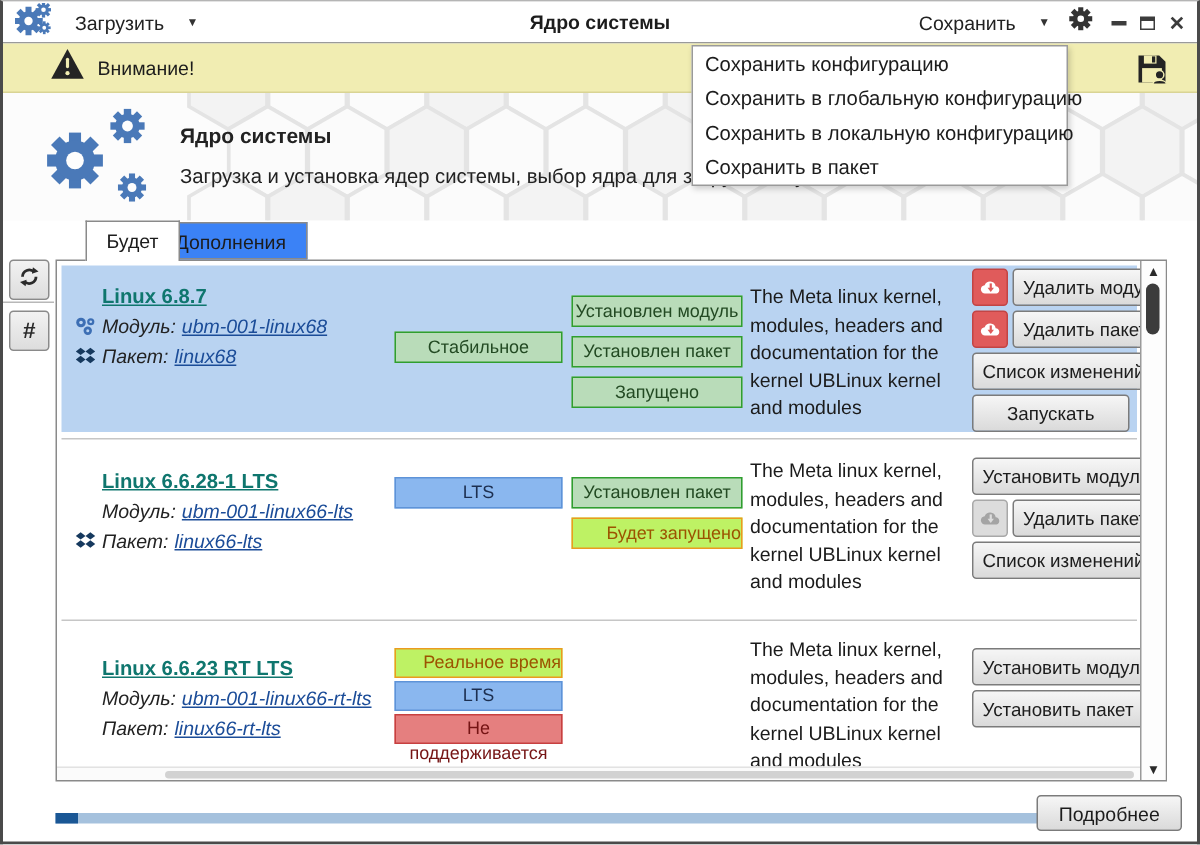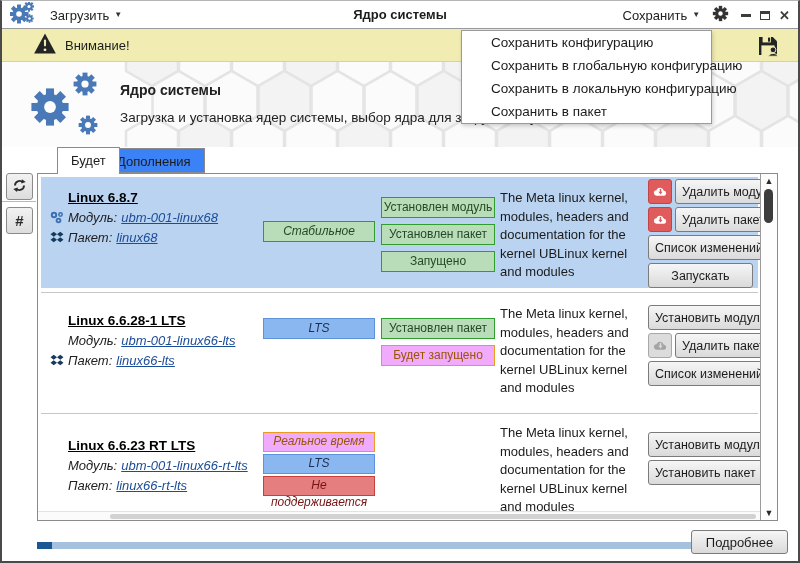--- a/index.html
+++ b/index.html
@@ -7,71 +7,71 @@
   .window{
     position:relative;width:800px;height:563px;background:#fff;
     border:2px solid #4a4a4a;border-top:1px solid #b5b5b5;
     font-family:"Liberation Sans",sans-serif;color:#1c1c1c;overflow:hidden;
   }
   
   .titlebar{position:absolute;left:0;top:0;right:0;height:28px;background:#fff;border-bottom:1px solid #9a9a9a;}
   .tb-left{position:absolute;left:8px;top:0;height:28px;display:flex;align-items:center;gap:16px;}
   .tb-title{position:absolute;left:0;right:0;top:0;height:28px;line-height:28px;text-align:center;font-weight:bold;font-size:13px;pointer-events:none;}
   .tb-right{position:absolute;right:8px;top:0;height:28px;display:flex;align-items:center;gap:12px;}
-  .menu-btn{display:flex;align-items:center;gap:5px;font-size:13px;color:#222;cursor:default;}
+  .menu-btn{display:flex;align-items:center;gap:15px;font-size:13px;color:#222;cursor:default;}
   .chev{font-size:8px;color:#333;line-height:1;}
   .winctl{display:flex;align-items:center;gap:9px;}
   .minimize-glyph{display:inline-block;width:10px;height:3px;background:#3c3c3c;}
   .maximize-glyph{display:inline-block;width:10px;height:9px;border:1px solid #3c3c3c;border-top:3px solid #3c3c3c;}
   .close-glyph{font-size:13px;color:#3c3c3c;line-height:1;font-weight:bold;}
   
   .warnbar{position:absolute;left:0;top:28px;right:0;height:33px;background:#f1edb2;border-bottom:1px solid #d9d494;display:flex;align-items:center;}
   .warn-icon{margin-left:31px;}
   .warn-text{margin-left:8px;font-size:13px;color:#1c1c1c;}
   .warn-save{position:absolute;right:18px;top:5px;}
   
   .header{position:absolute;left:0;top:61px;right:0;height:85px;background:#fcfcfc;overflow:hidden;}
   .hexbg{position:absolute;left:0;top:0;}
   .hdr-gears{position:absolute;left:14px;top:7px;}
   .hdr-title{position:absolute;left:118px;top:20px;font-size:14px;font-weight:bold;color:#222;}
   .hdr-sub{position:absolute;left:118px;top:48px;font-size:13.5px;color:#222;white-space:nowrap;}
   
   .dropdown{position:absolute;left:459px;top:29px;width:251px;background:#fff;border:1px solid #9a9a9a;z-index:60;box-shadow:1px 2px 4px rgba(0,0,0,.18);}
-  .dd-item{padding:4px 29px;font-size:13.5px;color:#1c1c1c;height:23px;line-height:16px;white-space:nowrap;}
+  .dd-item{padding:4px 8px;font-size:13.5px;color:#1c1c1c;height:23px;line-height:16px;white-space:nowrap;}
   
   .tab{position:absolute;height:26px;line-height:25px;padding:0 13px;font-size:13px;border:1px solid #8a8a8a;z-index:5;}
   .tab-active{left:55px;top:146px;height:27px;background:#fff;border-bottom:none;z-index:6;}
   .tab-inactive{left:101px;top:147px;height:25px;background:#3b82f6;}
   
   .sidebtn{position:absolute;left:4px;width:27px;height:27px;background:linear-gradient(#f2f2f2,#ddd);border:1px solid #8a8a8a;border-radius:3px;display:flex;align-items:center;justify-content:center;font-size:15px;font-weight:bold;color:#2a2a2a;}
   .side-divider{position:absolute;left:0;top:200px;width:34px;height:1px;background:#b8b8b8;}
   
   .list{position:absolute;left:35px;top:172px;width:741px;height:348px;border:1px solid #8a8a8a;background:#fff;}
   .vscroll{position:absolute;right:0;top:0;bottom:0;width:17px;border-left:1px solid #9a9a9a;background:#fdfdfd;}
   .vs-up{position:absolute;top:2px;left:0;right:0;text-align:center;font-size:9px;color:#2a2a2a;}
   .vs-down{position:absolute;bottom:2px;left:0;right:0;text-align:center;font-size:9px;color:#2a2a2a;}
   .vs-thumb{position:absolute;top:15px;left:3px;width:9px;height:34px;background:#3c3c3c;border-radius:5px;}
   .hscroll{position:absolute;left:0;right:17px;bottom:0;height:9px;background:#fbfbfb;border-top:1px solid #e2e2e2;}
   .hs-thumb{position:absolute;left:72px;right:4px;top:2px;height:5px;background:#d2d2d2;border-radius:3px;}
   .rows{position:absolute;left:0;top:0;right:17px;bottom:9px;overflow:hidden;}
   .krow{position:absolute;left:3px;right:2px;}
   .krow-sel{background:#b9d3f1;}
   .rowsep{position:absolute;left:3px;right:2px;height:1px;background:#c6c6c6;}
   
-  .kname{position:absolute;left:27px;font-size:13.5px;font-weight:bold;color:#000000;text-decoration:underline;white-space:nowrap;}
+  .kname{position:absolute;left:27px;font-size:13.5px;font-weight:bold;color:#0f766e;text-decoration:underline;white-space:nowrap;}
   .kline{position:absolute;left:8px;display:flex;align-items:center;gap:4px;font-size:13px;font-style:italic;color:#222;white-space:nowrap;}
   .kicon{width:15px;display:flex;justify-content:center;}
   .klink{color:#1b4c98;text-decoration:underline;}
-  .badgecolA{position:absolute;left:222px;width:112px;font-style:italic;}
+  .badgecolA{position:absolute;left:222px;width:112px;}
   .badgecolB{position:absolute;left:340px;width:114px;}
   .badge{width:100%;height:21px;line-height:18px;text-align:center;font-size:12px;border:1.5px solid;margin-bottom:6px;}
   .badge-tight{margin-bottom:2px;height:20px;line-height:17px;}
   .badge-green{background:#b9dcb9;border-color:#2f9e2f;color:#234a23;}
   .badge-blue{background:#8ab7ef;border-color:#5e93d8;color:#1d2f50;}
-  .badge-orange{background:#f0abfc;border-color:#eb9b1f;color:#9c5400;}
+  .badge-orange{background:#bef264;border-color:#eb9b1f;color:#9c5400;text-align:right;}
   .badge-red{background:#e57f7f;border-color:#c74040;color:#751414;}
   .desc{position:absolute;left:459px;width:150px;font-size:13px;line-height:18.5px;color:#1b1b1b;}
   .btncol{position:absolute;left:607px;right:5px;}
   .btnrow{display:flex;gap:3px;margin-bottom:3px;}
   .pushbtn{flex:1;height:25px;border:1px solid #7b7b7b;border-radius:3px;background:linear-gradient(#f6f6f6,#dadada);font-size:12.5px;color:#1c1c1c;display:flex;align-items:center;justify-content:center;white-space:nowrap;font-family:"Liberation Sans",sans-serif;}
   .iconbtn{width:24px;height:25px;border-radius:3px;display:flex;align-items:center;justify-content:center;flex:none;}
   .iconbtn-red{background:#e05b5b;border:1px solid #c24545;}
   .iconbtn-grey{background:#dcdcdc;border:1px solid #a8a8a8;}
   
   .progress{position:absolute;left:35px;top:541px;width:655px;height:7px;background:#a5c1dd;}

